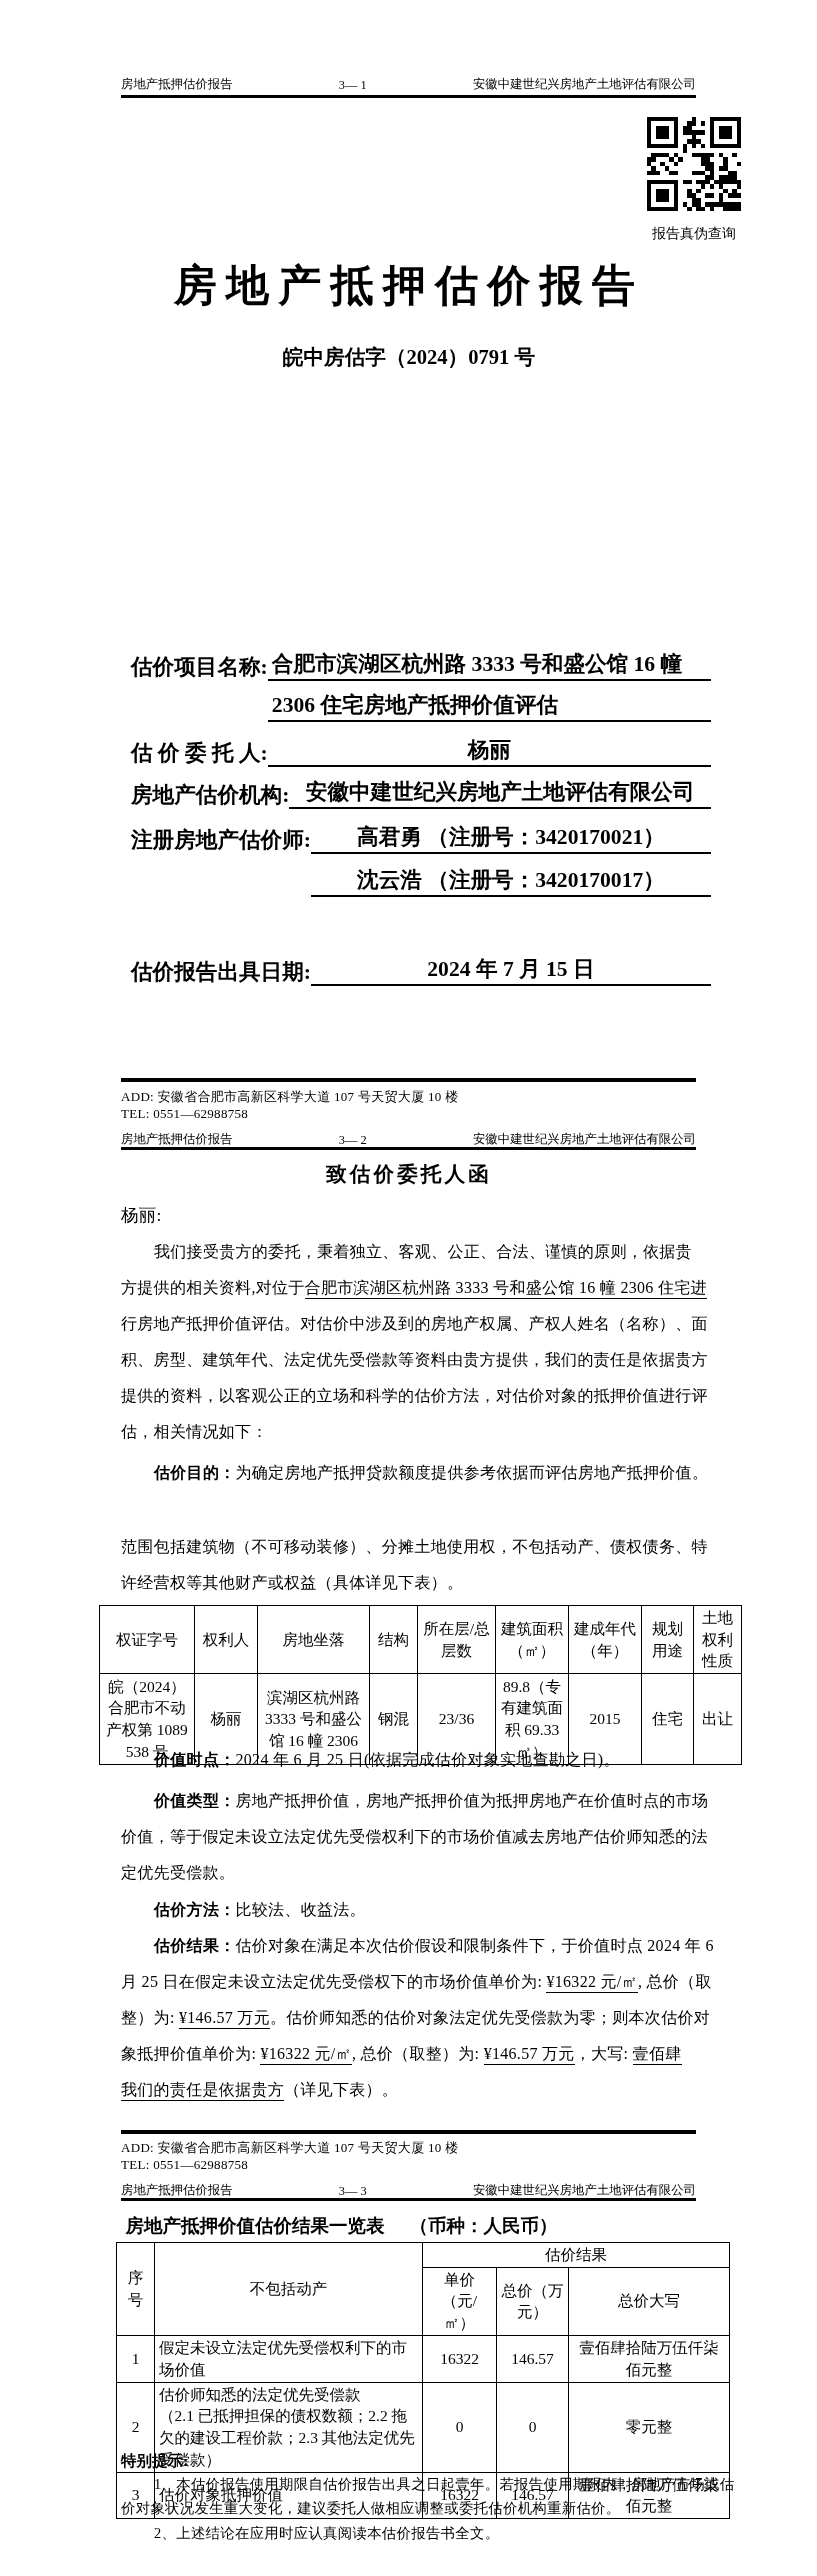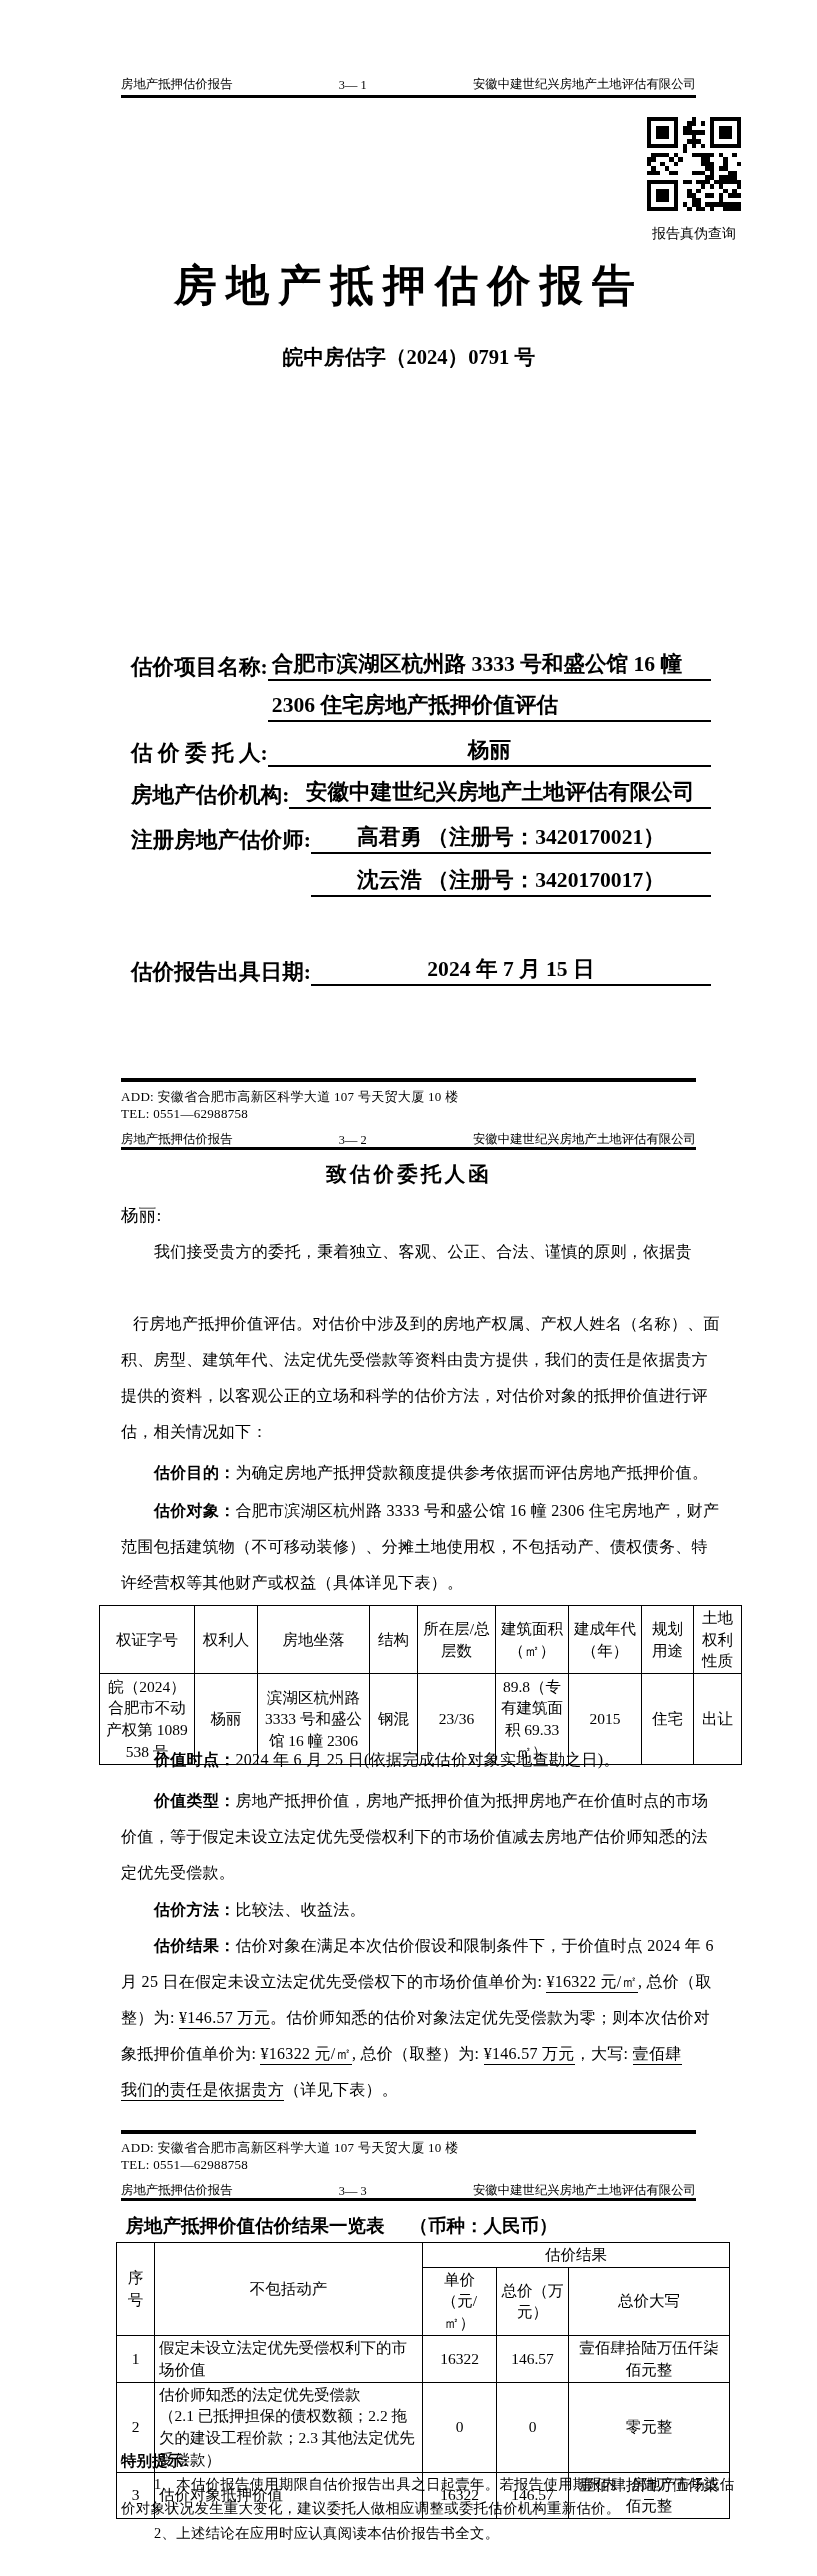--- a/index.html
+++ b/index.html
@@ -311,28 +311,28 @@
     <span>房地产抵押估价报告</span>
     <span>3— 2</span>
     <span>安徽中建世纪兴房地产土地评估有限公司</span>
   </div>
   <div class="hline abs" style="left:121px;top:1147px;width:575px;"></div>
 
   <div class="letter-title abs" style="top:1160px;left:0;">致估价委托人函</div>
   <div class="body-line abs" style="left:121px;top:1204px;font-size:17.5px;">杨丽:</div>
 
   <div class="body-line abs indent" style="left:121px;top:1242px;">我们接受贵方的委托，秉着独立、客观、公正、合法、谨慎的原则，依据贵</div>
-  <div class="body-line abs" style="left:121px;top:1314px;margin-left:12px;">行房地产抵押价值评估。对估价中涉及到的房地产权属、产权人姓名（名称）、面</div>
+  <div class="body-line abs" style="left:121px;top:1278px;"><span>方提供的相关资料,对位于</span><span class="u">合肥市滨湖区杭州路 3333 号和盛公馆 16 幢 2306 住宅进</span></div>
+  <div class="body-line abs" style="left:121px;top:1314px;">行房地产抵押价值评估。对估价中涉及到的房地产权属、产权人姓名（名称）、面</div>
   <div class="body-line abs" style="left:121px;top:1386px;">提供的资料，以客观公正的立场和科学的估价方法，对估价对象的抵押价值进行评</div>
   <div class="body-line abs" style="left:121px;top:1350px;">积、房型、建筑年代、法定优先受偿款等资料由贵方提供，我们的责任是依据贵方</div>
   <div class="body-line abs" style="left:121px;top:1422px;">估，相关情况如下：</div>
 
   <div class="body-line abs indent" style="left:121px;top:1463px;"><span class="b">估价目的：</span><span>为确定房地产抵押贷款额度提供参考依据而评估房地产抵押价值。</span></div>
 
-  <div class="body-line abs indent" style="left:121px;top:1501px;"><span class="b">估价对象：</span><span>合肥市滨湖区杭州路 3333 号和盛公馆 16 幢 2306 住宅房地产，财产</span></div>
   <div class="body-line abs" style="left:121px;top:1537px;">范围包括建筑物（不可移动装修）、分摊土地使用权，不包括动产、债权债务、特</div>
   <div class="body-line abs" style="left:121px;top:1573px;">许经营权等其他财产或权益（具体详见下表）。</div>
 
   <table class="abs" style="left:99px;top:1605px;width:642px;">
     <colgroup>
       <col style="width:95px">
         <col style="width:63px">
         <col style="width:112px">
         <col style="width:48px">
       <col style="width:78px">

